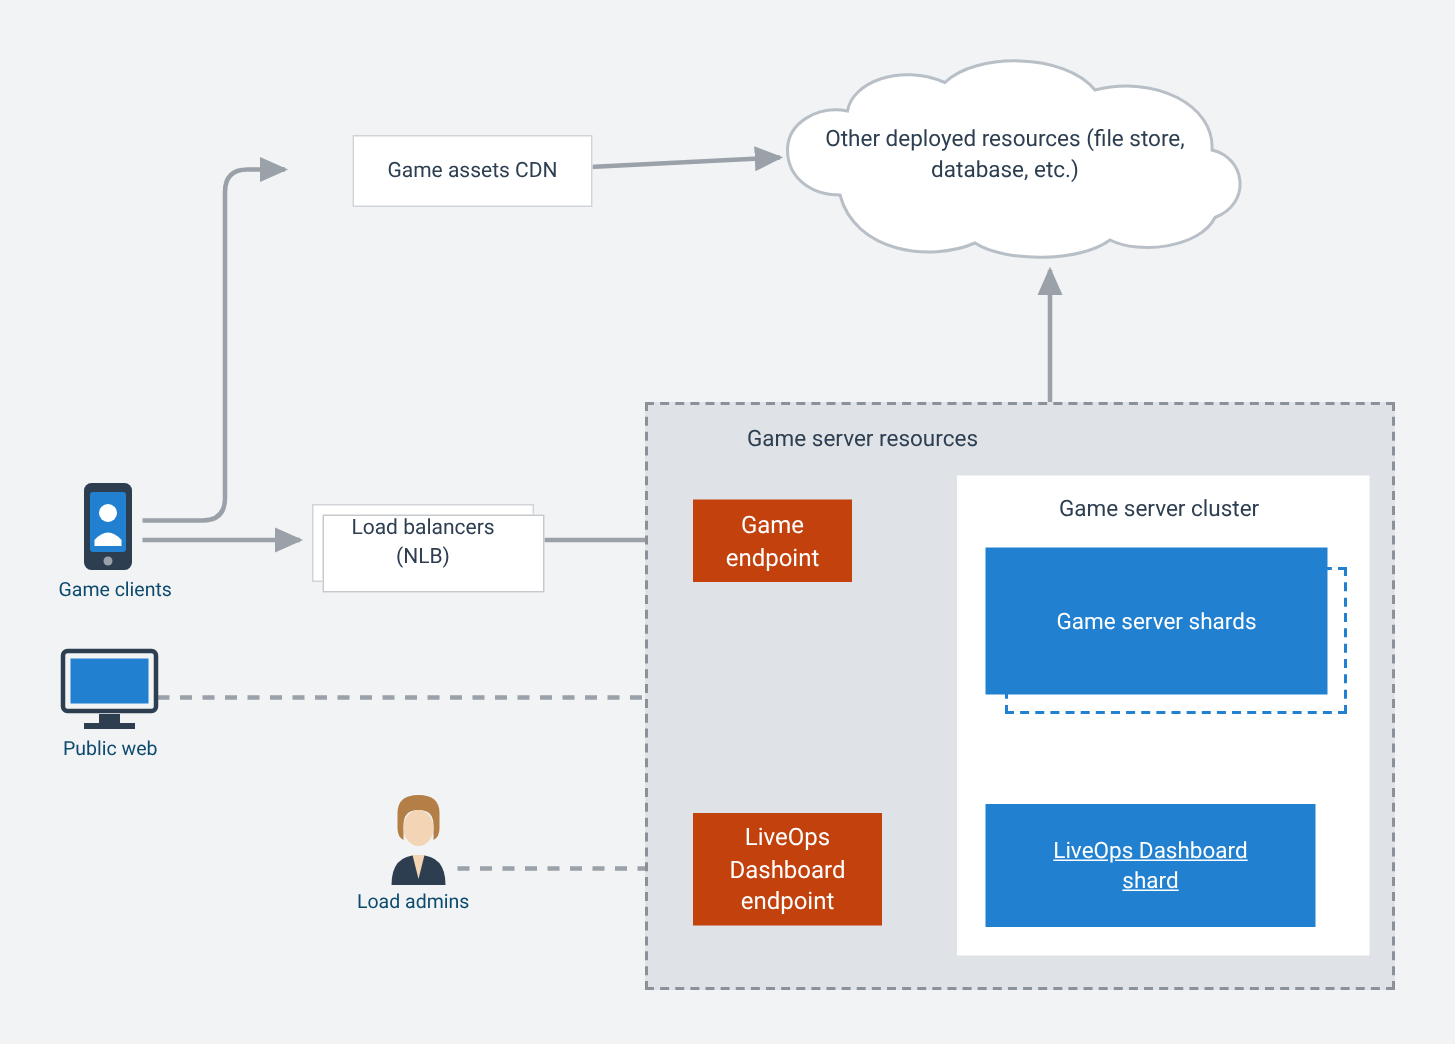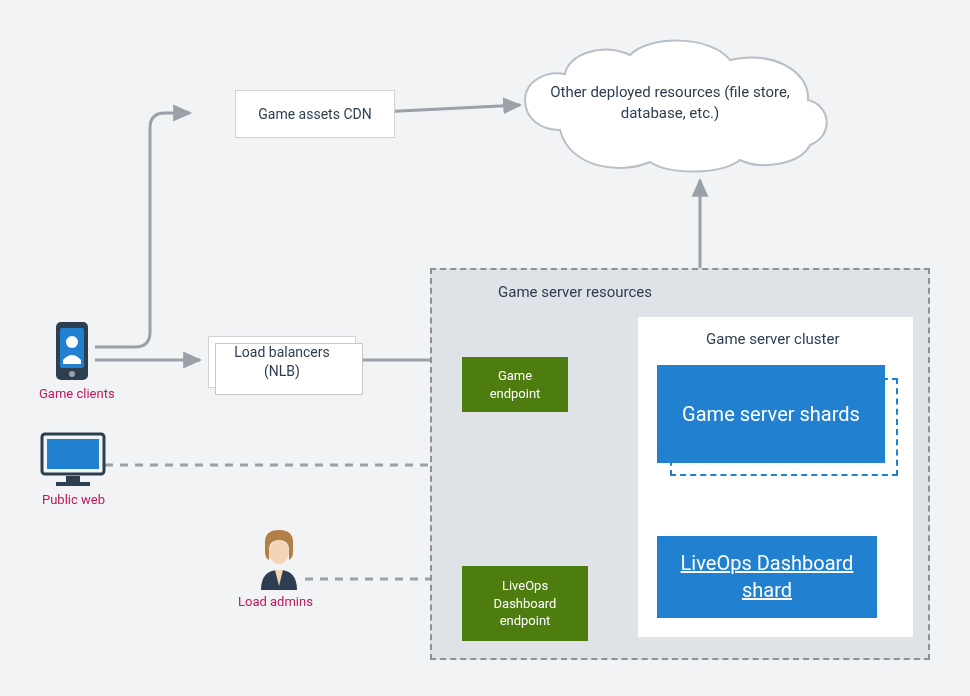--- a/index.html
+++ b/index.html
@@ -21,51 +21,50 @@
     border: 1px solid #d0d4d8;
     display: flex;
     align-items: center;
     justify-content: center;
     text-align: center;
     font-size: 14px;
     padding: 6px 10px;
     line-height: 1.35;
   }
   .blue-node {
-    background: #4d7c0f;
+    background: #c2410c;
     color: #fff;
     border: none;
-    font-size: 13px;
-    margin-top: 24px;
+    font-size: 16px;
   }
   .big-blue {
     background: #2280d0;
     color: #fff;
     border: none;
-    font-size: 20px;
+    font-size: 15px;
   }
   .shadow-offset::before {
     content: "";
     position: absolute;
     left: 6px; top: 6px;
     width: 100%; height: 100%;
     border: 1px solid #c5c9cd;
     background: #fff;
     z-index: -1;
   }
   .cluster-label {
     position: absolute;
     font-size: 15px;
     color: #2c3e50;
     margin-left: 48px;
   }
   .icon-label {
     position: absolute;
     font-size: 13px;
-    color: #be185d;
+    color: #0c4a6e;
     white-space: nowrap;
   }
   .dashed-box {
     position: absolute;
     border: 2px dashed #8a9199;
     background: #dfe3e7;
   }
   .inner-white {
     position: absolute;
     background: #fff;

